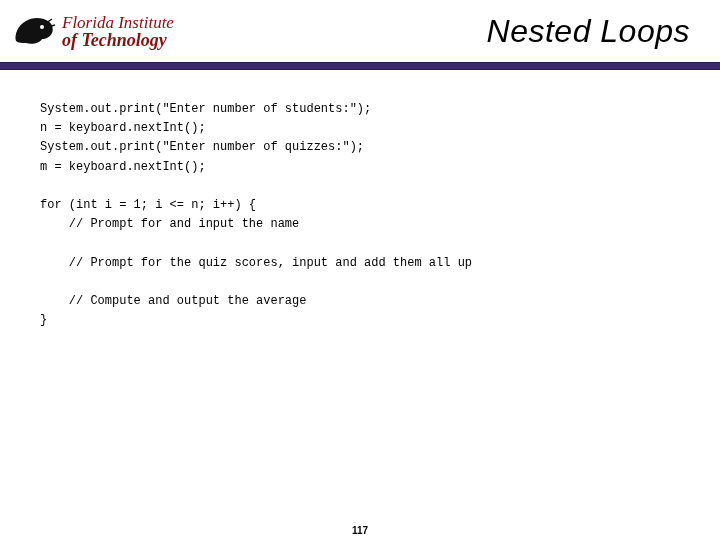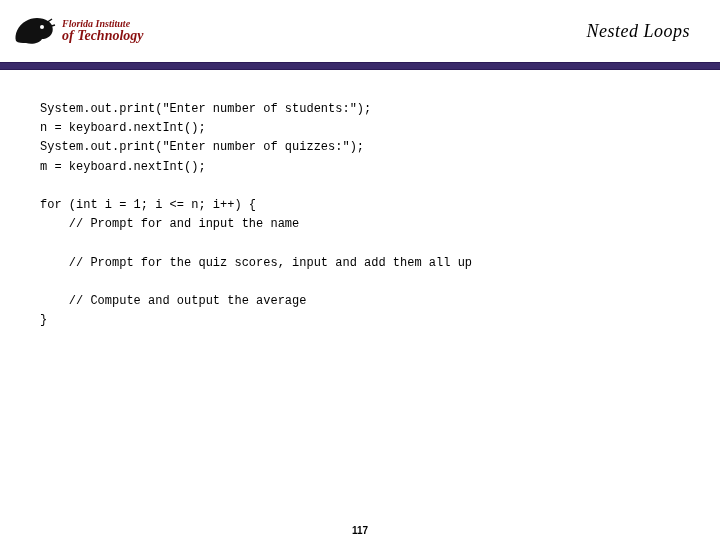--- a/index.html
+++ b/index.html
@@ -25,39 +25,38 @@
   }
   .panther {
     width: 44px;
     height: 36px;
   }
   .logo-text {
     line-height: 1;
   }
   .logo-text .line1 {
     font-style: italic;
-    font-weight: bold;
+    font-weight: normal;
     color: #8a0f0f;
-    font-size: 10px;
+    font-size: 17px;
     font-family: "Times New Roman", serif;
   }
   .logo-text .line2 {
     font-style: italic;
     font-weight: bold;
     color: #8a0f0f;
-    font-size: 14px;
+    font-size: 18px;
     font-family: "Times New Roman", serif;
-    text-align: right;
   }
   .title {
     margin-left: auto;
-    font-size: 18px;
+    font-size: 32px;
     font-style: italic;
     color: #000;
-    font-family: Liberation Serif, serif;
+    font-family: Liberation Sans, sans-serif;
     letter-spacing: 0.5px;
     text-align: right;
   }
   .divider {
     width: 100%;
     height: 8px;
     background: #3a2a6a;
     border-top: 1px solid #2a1a55;
     border-bottom: 1px solid #2a1a55;
   }

